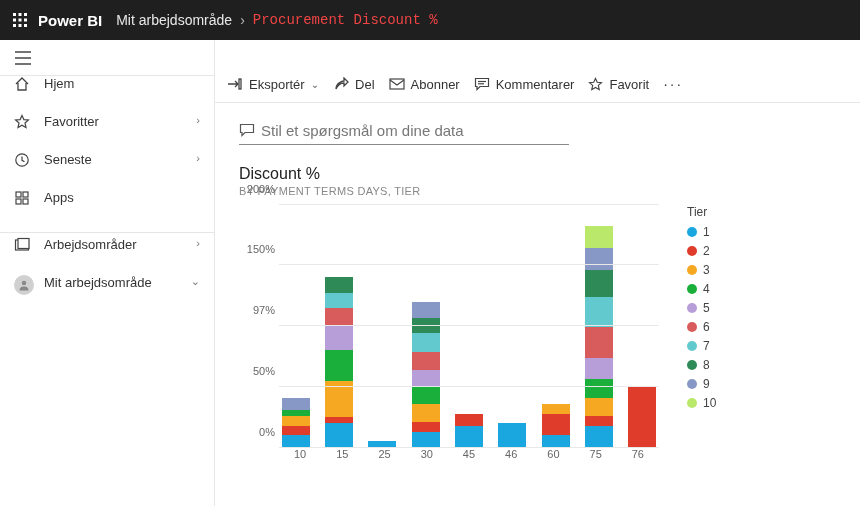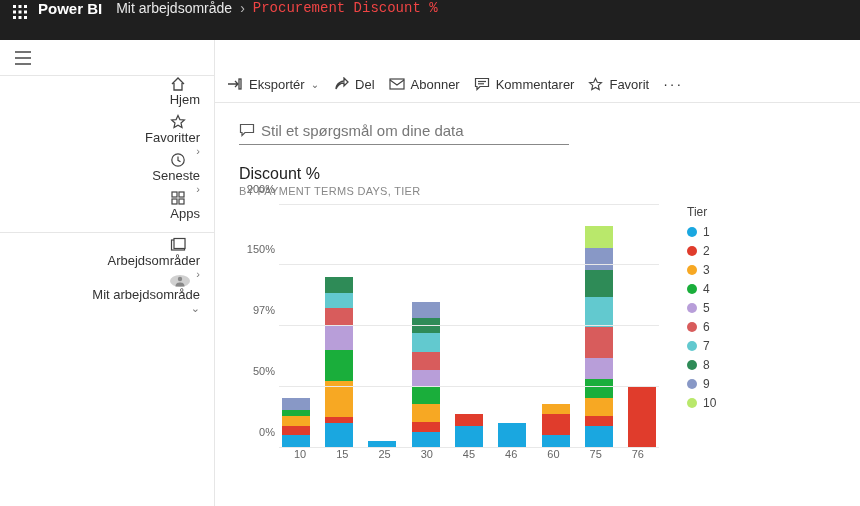--- a/index.html
+++ b/index.html
@@ -13,21 +13,21 @@
     overflow: hidden;
     background: #fff;
   }
 
   
   .appbar {
     height: 40px;
     background: #1f1f1f;
     color: #fff;
     display: flex;
-    align-items: flex-start;
+    align-items: center;
     padding: 0 8px;
   }
   .appbar .grid-icon {
     width: 24px; height: 24px;
     display: flex; align-items: center; justify-content: center;
     margin-right: 6px;
   }
   .appbar .brand { font-weight: 600; font-size: 15px; margin-right: 14px; }
   .appbar .crumb { font-size: 14px; color: #e8e8e8; }
   .appbar .crumb.sep { margin: 0 8px; color: #bbb; }
@@ -36,23 +36,23 @@
   .layout { display: flex; height: calc(506px - 40px); }
 
   
   .nav {
     width: 215px;
     border-right: 1px solid #e6e6e6;
     display: flex; flex-direction: column;
   }
   .nav-top { height: 36px; display: flex; align-items: center; padding-left: 14px; border-bottom: 1px solid #e6e6e6; }
   .nav-item {
-    display: flex; align-items: flex-end;
+    display: flex; align-items: flex-start;
     height: 38px; padding: 0 14px;
-    color: #333; cursor: pointer; flex-direction: column;
+    color: #333; cursor: pointer;
   }
   .nav-item .icon { width: 18px; text-align: center; margin-right: 12px; color: #444; }
   .nav-item .label { flex: 1; }
   .nav-item .chev { color: #777; font-size: 11px; }
   .nav hr { border: none; border-top: 1px solid #e6e6e6; margin: 4px 0; }
   .ws-current .avatar {
     width: 20px; height: 20px; border-radius: 50%; background: #d0d0d0;
     display: inline-flex; align-items: center; justify-content: center; font-size: 11px; color: #555;
     margin-right: 10px;
   }

